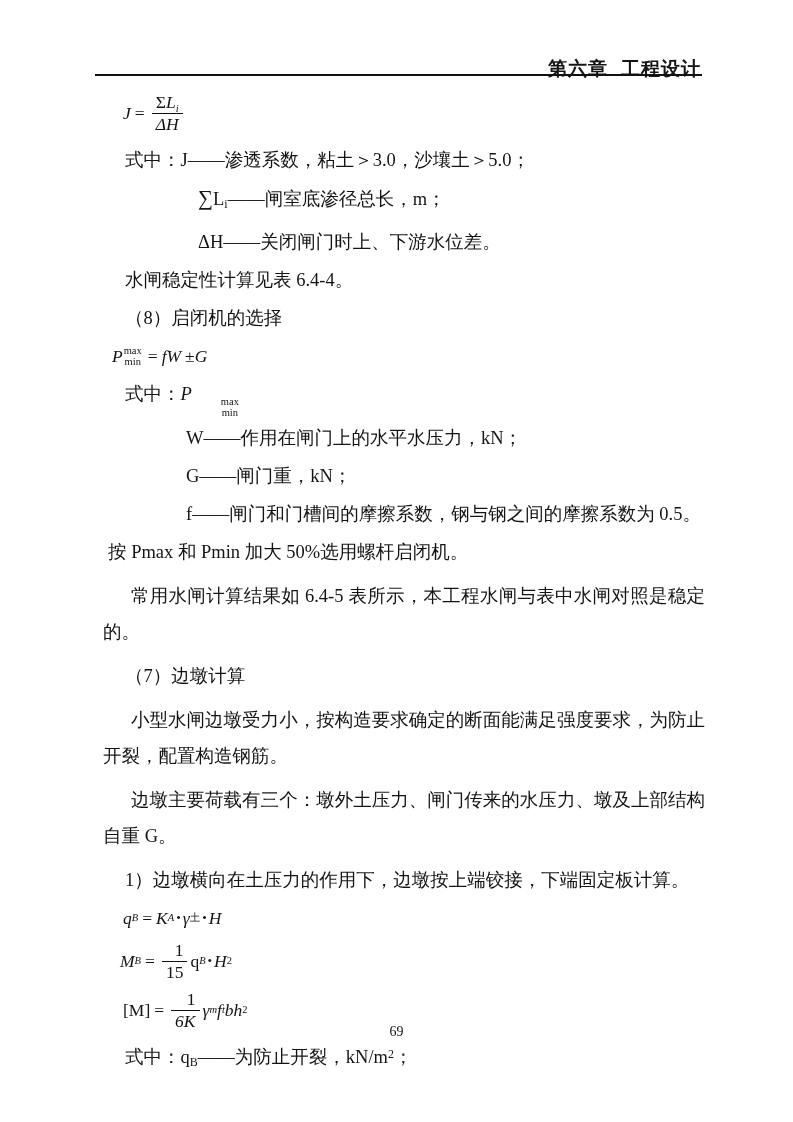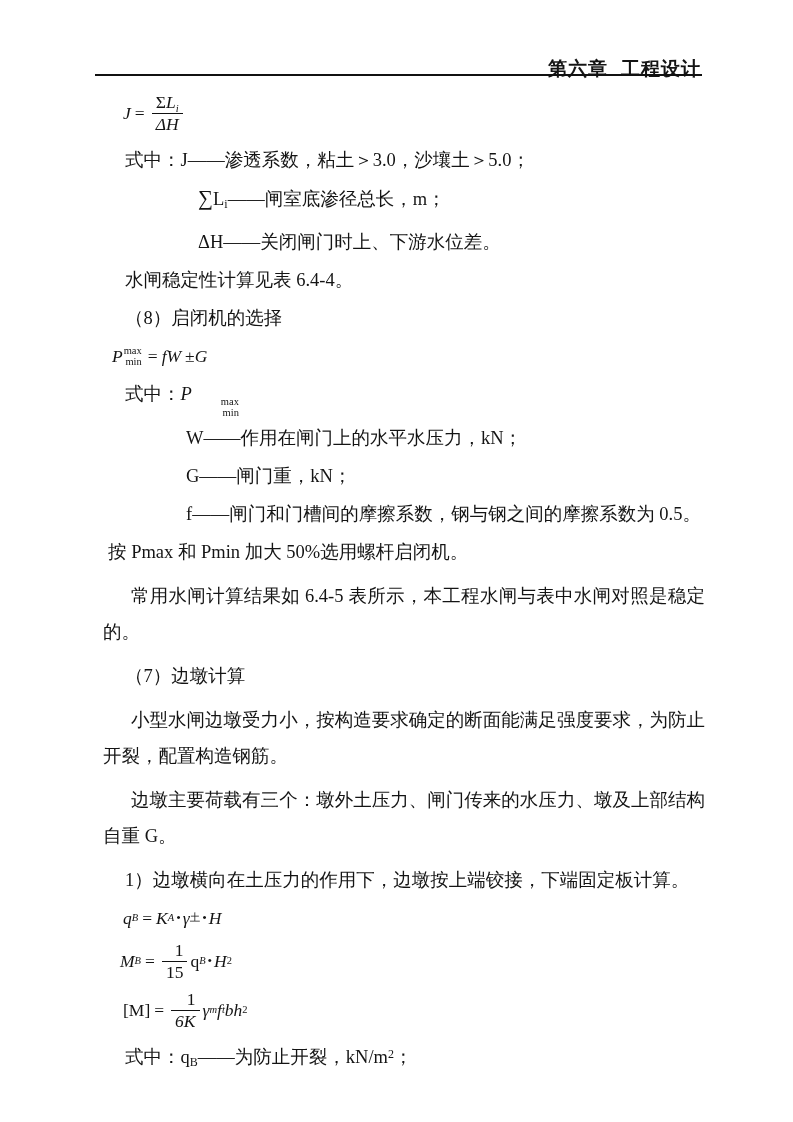--- a/index.html
+++ b/index.html
@@ -48,21 +48,21 @@
   .f-mb { height:50px; padding-left:25px; }
   .f-m  { height:48px; padding-left:28px; }
   .formula sub { font-size:10.5px; vertical-align:-4px; line-height:0; }
   .formula sup { font-size:10.5px; vertical-align:7px;  line-height:0; }
   .formula .eq { margin:0 4px; }
   .formula .dot { margin:0 2px; font-size:13px; }
   .frac { display:inline-block; vertical-align:middle; text-align:right; margin:0 3px; }
   .frac .top { display:block; border-bottom:1.3px solid #111; padding:0 4px; line-height:21px; }
   .frac .bot { display:block; padding:0 4px; line-height:21px; }
   .supsub {
-    display:inline-flex; flex-direction:column; align-items:flex-end;
+    display:inline-flex; flex-direction:column; align-items:center;
     font-size:10.5px; line-height:11px; font-style:normal;
     vertical-align:-6px; margin:0 2px 0 1px;
   }
   .sigma { font-style:normal; font-size:21px; }
   .it { font-style:italic; }
   .line sub { font-size:12px; vertical-align:-3px; }
   .line sup { font-size:12px; vertical-align:5px; }
   .line .supsub { vertical-align:-5px; }
   
   .footer {
@@ -174,14 +174,17 @@
         <span class="it">f</span>
         <sub class="it">t</sub>
         <span class="it">bh</span>
         <sup class="rm">2</sup>
     </div>
 
     <p class="line ind1 nowrap"><span>式中：q</span><sub>B</sub><span>——为防止开裂，kN/m</span><sup>2</sup><span>；</span></p>
 
   </div>
 
+  <div class="footer">
+    <span>69</span>
+  </div>
 
 </div>
 
 </body></html>

